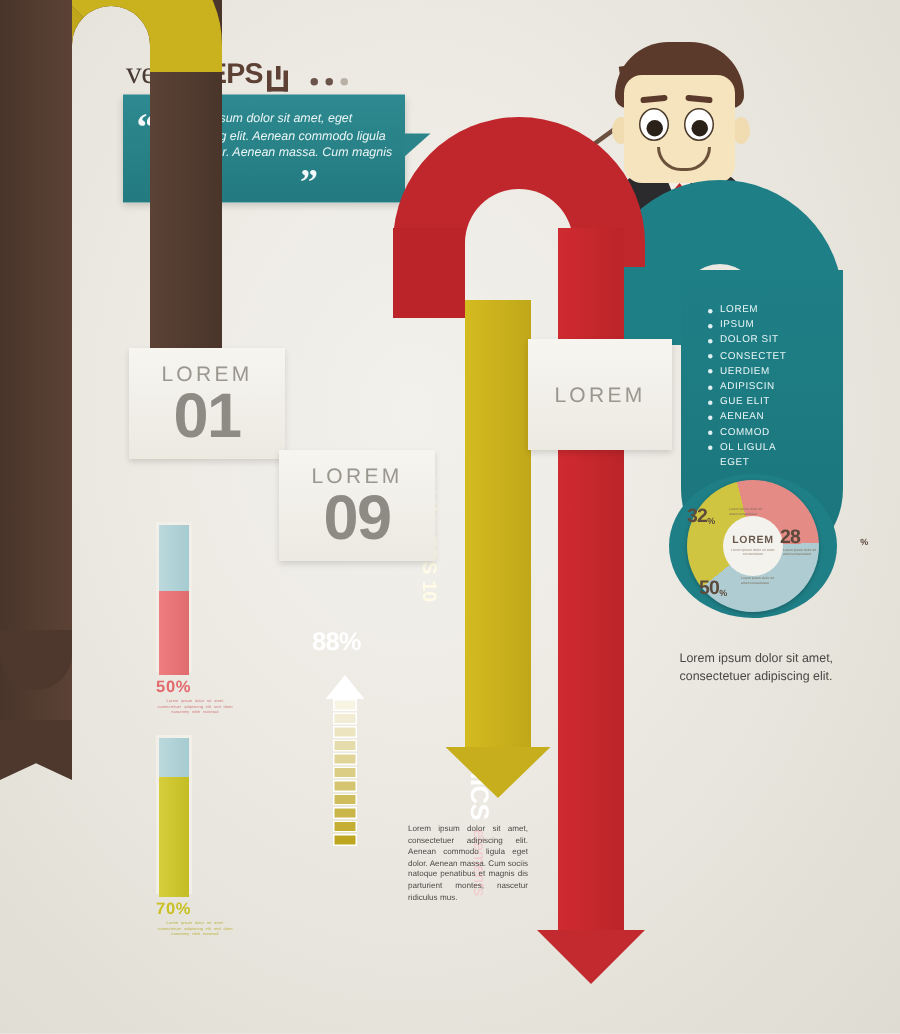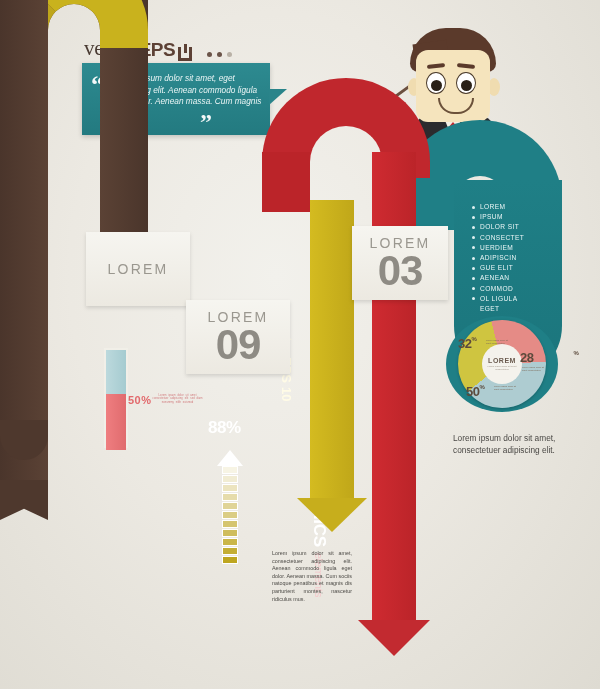--- a/index.html
+++ b/index.html
@@ -94,21 +94,21 @@
   .card{position:absolute;background:linear-gradient(180deg,#f6f5f0,#ece9e1);
     box-shadow:0 2px 4px rgba(0,0,0,.13);display:flex;flex-direction:column;
     align-items:center;justify-content:center;}
   .card .lbl{font-size:14px;color:#9a978f;letter-spacing:2.2px;}
   .card .num{font-size:42px;font-weight:bold;color:#8e8b84;line-height:40px;letter-spacing:-1px;}
   #card01{left:86px;top:232px;width:104px;height:74px;}
   #card02{left:186px;top:300px;width:104px;height:74px;}
   #card03{left:352px;top:226px;width:96px;height:74px;}
 
   
-  .barwrap{position:absolute;display:flex;flex-direction:row;align-items:center;}
+  .barwrap{position:absolute;display:flex;flex-direction:column;align-items:flex-start;}
   .bar3d{position:relative;width:24px;border:2px solid #f1efe8;box-sizing:border-box;}
   .bar3d .seg{width:100%;}
   .pctA{font-size:11px;font-weight:bold;color:#e2696c;margin-top:4px;letter-spacing:.5px;}
   .pctB{font-size:11px;font-weight:bold;color:#c9c123;margin-top:4px;letter-spacing:.5px;}
   .micro{width:52px;margin-top:2px;text-align:center;font-size:2.6px;line-height:3.6px;
     letter-spacing:.1px;word-spacing:1px;}
   .micro.a{color:#d0777a;}
   .micro.b{color:#b9b23c;}
 
   
@@ -131,21 +131,21 @@
   #donut{position:absolute;left:12px;top:4px;width:88px;height:88px;border-radius:50%;
     background:conic-gradient(from -14deg,
       #e58b86 0deg 101deg,
       #aeccd1 101deg 245deg,
       #cfc540 245deg 360deg);
     box-shadow:0 1px 3px rgba(0,0,0,.25);}
   #donutHole{position:absolute;left:36px;top:28px;width:40px;height:40px;border-radius:50%;
     background:#f4f2ec;display:flex;flex-direction:column;align-items:center;justify-content:center;}
   #donutHole .c{font-size:7px;font-weight:bold;color:#6a5a4e;letter-spacing:.5px;}
   #donutHole .m{font-size:2.4px;line-height:3.2px;color:#9b8f83;text-align:center;width:34px;margin-top:1px;}
-  .slice{position:absolute;display:flex;align-items:flex-start;}
+  .slice{position:absolute;display:flex;align-items:flex-end;}
   .slice .v{font-size:13px;font-weight:bold;color:#5c4a3c;letter-spacing:-.5px;}
   .slice .u{font-size:6px;font-weight:bold;color:#5c4a3c;}
   .slice .m{position:absolute;font-size:2.3px;line-height:3px;width:26px;color:#7d6a58;}
   #s32{left:458px;top:336px;}
   #s32 .m{left:28px;top:3px;}
   #s28{left:520px;top:350px;gap:40px;}
   #s28 .m{left:2px;top:16px;}
   #s40{left:466px;top:384px;}
   #s40 .m{left:28px;top:1px;}
 
@@ -301,39 +301,47 @@
   <div id="goldArrow"></div>
   <div id="goldArrowTip"></div>
   <div id="goldLabel">
     <span class="t1">vector</span>
     <span class="t2">EPS</span>
     <span class="t2">10</span>
   </div>
 
   <div class="card" id="card01">
     <span class="lbl">LOREM</span>
+    <span class="num">01</span>
   </div>
   <div class="card" id="card02">
     <span class="lbl">LOREM</span>
     <span class="num">09</span>
   </div>
   <div class="card" id="card03">
     <span class="lbl">LOREM</span>
-    <span class="num">03</span>
   </div>
 
   <div class="barwrap" style="left:104px;top:348px;">
     <div class="bar3d" style="height:100px;">
       <div class="seg" style="height:44px;background:linear-gradient(90deg,#bcd9dd,#a5cbd0);"></div>
       <div class="seg" style="height:56px;background:linear-gradient(90deg,#ef7e80,#e06b6e);"></div>
     </div>
     <span class="pctA">50%</span>
     <span class="micro a">Lorem ipsum dolor sit amet consectetuer adipiscing elit sed diam nonummy nibh euismod</span>
   </div>
 
+  <div class="barwrap" style="left:104px;top:490px;">
+    <div class="bar3d" style="height:106px;">
+      <div class="seg" style="height:26px;background:linear-gradient(90deg,#bcd9dd,#a5cbd0);"></div>
+      <div class="seg" style="height:80px;background:linear-gradient(90deg,#d6cf3c,#c4bc22);"></div>
+    </div>
+    <span class="pctB">70%</span>
+    <span class="micro b">Lorem ipsum dolor sit amet consectetuer adipiscing elit sed diam nonummy nibh euismod</span>
+  </div>
 
   <div id="pct88">88%</div>
   <div id="upArrow"></div>
   <div id="ladder">
     <i style="background:#f7f4e4;"></i>
     <i style="background:#f1ecd3;"></i>
     <i style="background:#ece4bf;"></i>
     <i style="background:#e6dcab;"></i>
     <i style="background:#e0d497;"></i>
     <i style="background:#dbcd84;"></i>

